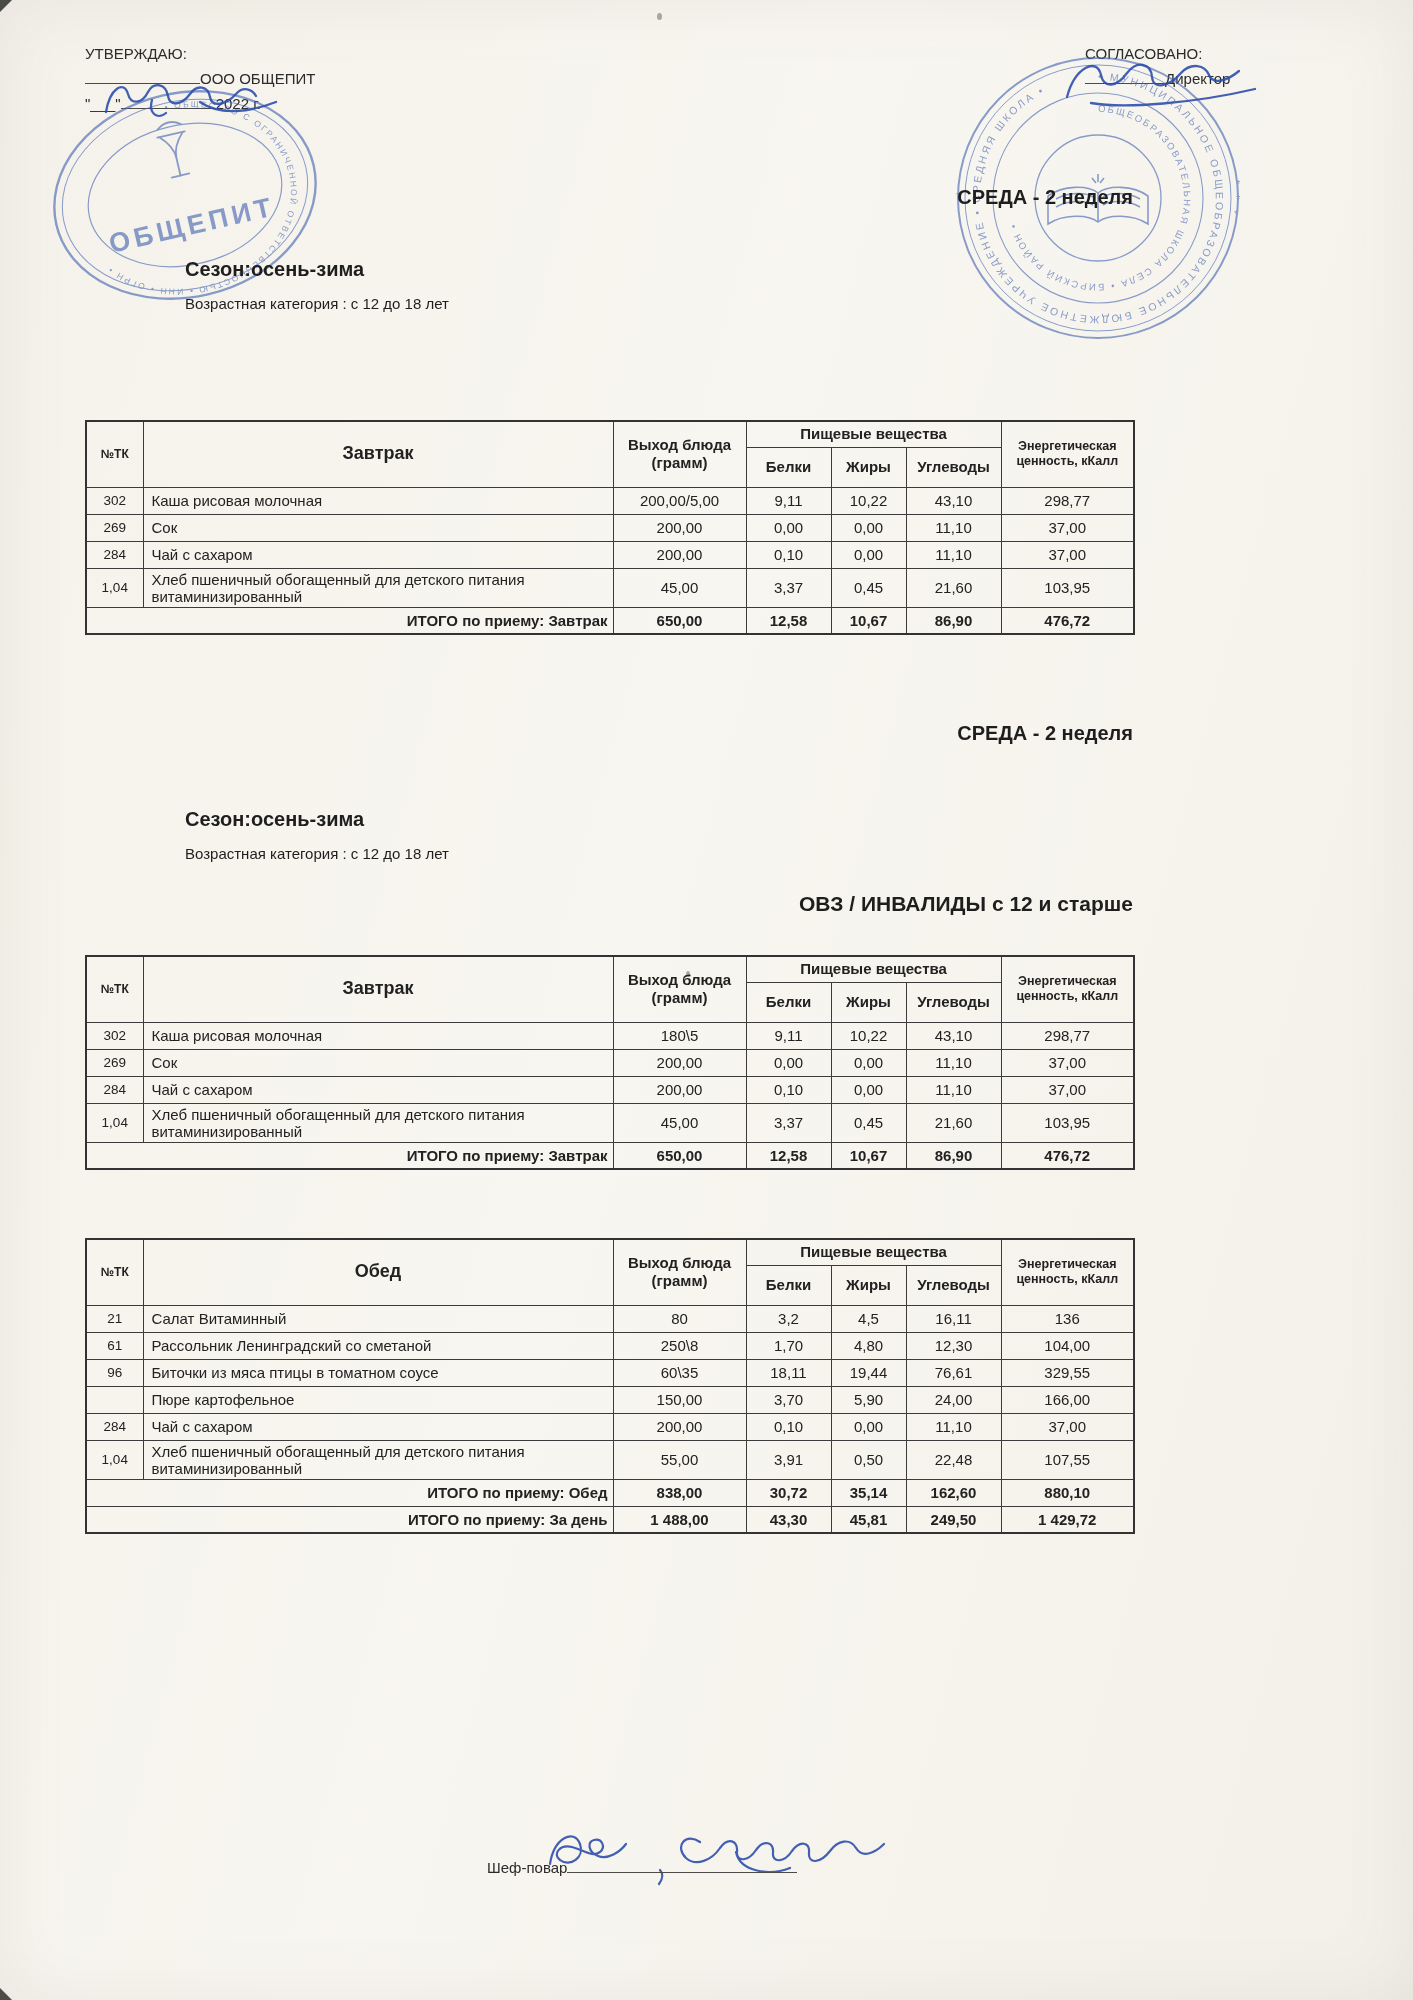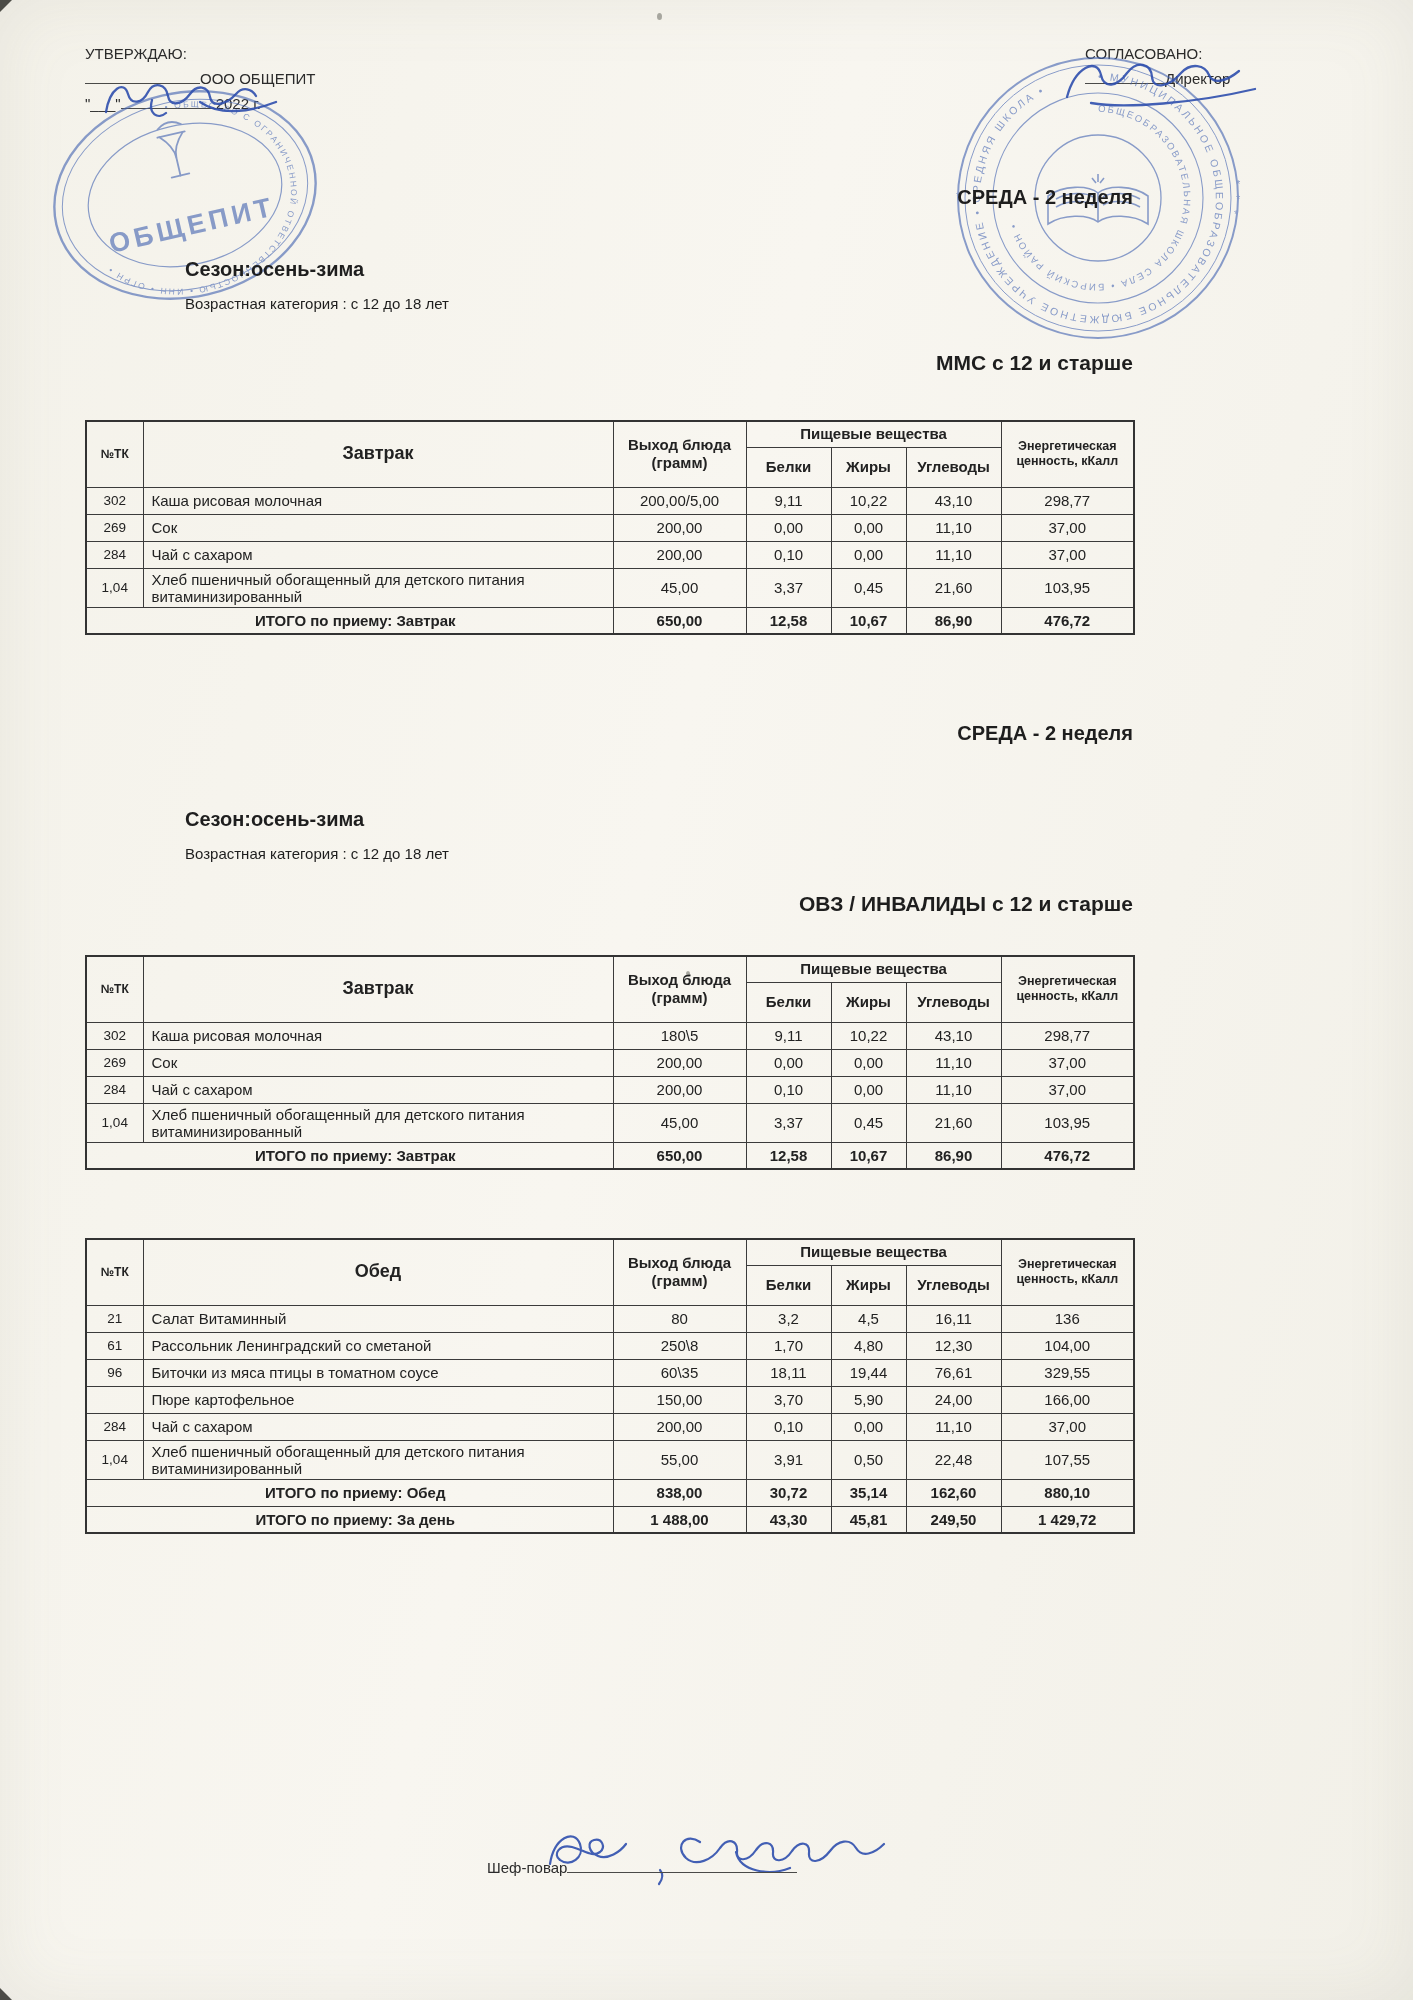--- a/index.html
+++ b/index.html
@@ -39,21 +39,21 @@
   th.h-meal{font-size:18px;}
   th.h-out{font-size:15px;}
   th.h-nutr{font-size:15px;height:26px;}
   th.h-sub{height:40px;}
   th.h-energy{font-size:12.5px;}
   .menu-table tbody tr{height:27px;}
   td.col0{text-align:center;font-size:13.5px;}
   td.col1{text-align:left;padding-left:8px;margin-left:28px;}
   td.col2,td.col3,td.col4,td.col5,td.col6{text-align:center;}
   tr.total-row td{font-weight:bold;}
-  td.total-label{text-align:center;padding-left:16px;}
+  td.total-label{text-align:right;padding-left:16px;}
   
   .chef{position:absolute;left:487px;top:1858px;font-size:15px;color:#2b2b2b;}
   
   .stamp{position:absolute;opacity:.62;pointer-events:none;}
   .stamp-left{left:40px;top:75px;}
   .stamp-right{left:948px;top:48px;}
   .sig{position:absolute;opacity:.9;pointer-events:none;}
   .sig-approve{left:100px;top:72px;}
   .sig-director{left:1055px;top:45px;}
   .sig-chef{left:540px;top:1812px;}
@@ -150,21 +150,20 @@
     <g fill="none" stroke-width="2.2" stroke-linecap="round" stroke="#2f4fae">
       <path d="M10,52 C14,26 34,16 40,32 C45,45 30,56 20,48 C12,42 20,32 32,35 C44,38 52,46 60,40 C66,35 62,26 54,28 C47,30 48,40 58,44 C68,48 80,40 86,32"></path>
       <path d="M120,58 q5,6 -1,14"></path>
       <path d="M160,30 C146,20 134,34 146,46 C156,55 172,48 180,36 C188,25 198,28 197,40 C196,50 208,50 216,38 C224,27 234,30 233,41 C232,51 244,51 252,39 C260,28 270,30 269,41 C268,52 280,52 290,39 C298,28 310,26 316,36 C322,46 334,42 344,32 M196,40 C200,60 230,64 250,56"></path>
     </g>
   </svg>
 
   <div class="h-center day-title t1">СРЕДА - 2 неделя</div>
   <div class="season s1">Сезон:осень-зима</div>
   <div class="age a1">Возрастная категория : с 12 до 18 лет</div>
-  <div class="h-center group-title g1">ММС с 12 и старше</div>
 
   <div class="tbl-wrap tw1">
     <table class="menu-table">
       <colgroup>
           <col style="width:57px">
           <col style="width:470px">
           <col style="width:133px">
           <col style="width:85px">
           <col style="width:75px">
           <col style="width:95px">

